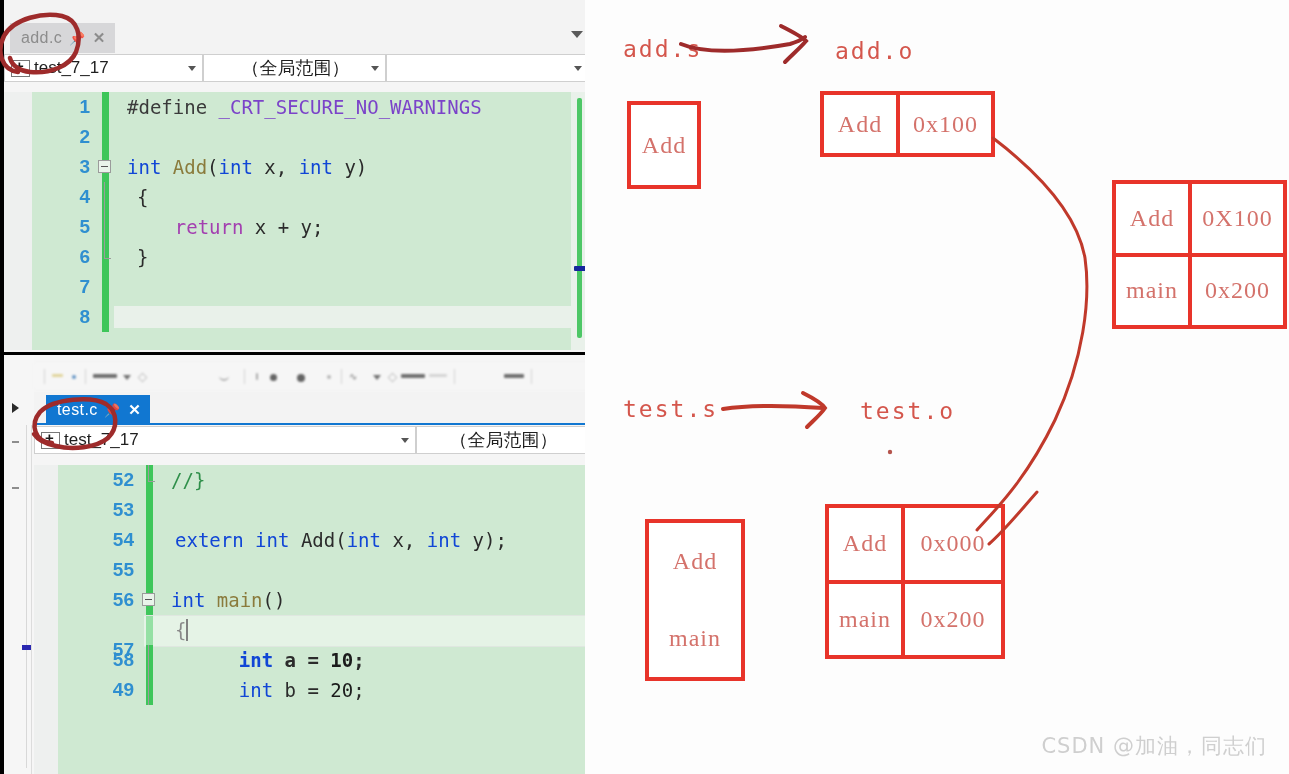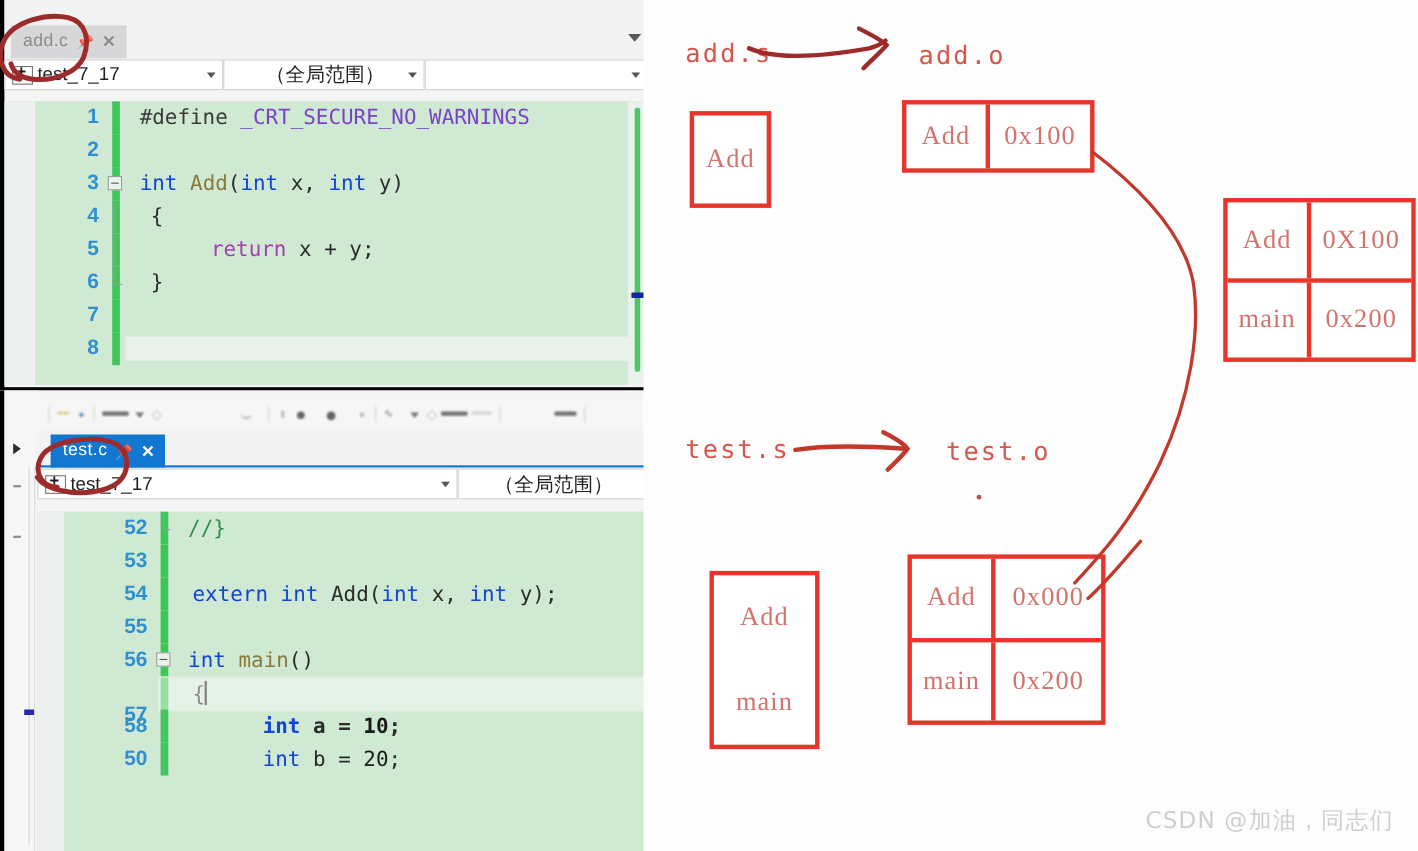--- a/index.html
+++ b/index.html
@@ -330,21 +330,21 @@
           <div class="codeline">
             <div class="lineno" style="width: 86px;">4</div>
             <div class="changebar"></div>
             <div class="foldline" style="left: 100px;"></div>
             <div class="codetext" style="padding-left: 28px;"><span class="plain">{</span></div>
           </div>
           <div class="codeline">
             <div class="lineno" style="width: 86px;">5</div>
             <div class="changebar"></div>
             <div class="foldline" style="left: 100px;"></div>
-            <div class="codetext" style="padding-left: 37px; text-align: right;"><span class="plain">    </span><span class="flow">return</span><span class="ident"> x + y;</span></div>
+            <div class="codetext" style="padding-left: 20px; text-align: right;"><span class="plain">    </span><span class="flow">return</span><span class="ident"> x + y;</span></div>
           </div>
           <div class="codeline">
             <div class="lineno" style="width: 86px;">6</div>
             <div class="changebar"></div>
             <div class="foldend" style="left: 100px;"></div>
             <div class="codetext" style="padding-left: 28px;"><span class="plain">}</span></div>
           </div>
           <div class="codeline">
             <div class="lineno" style="width: 86px;">7</div>
             <div class="changebar"></div>
@@ -490,21 +490,21 @@
             <div class="changebar"></div>
             <div class="codetext" style="padding-left: 22px;"><span class="plain">{</span><span class="caret-cursor"></span></div>
           </div>
           <div class="codeline">
             <div class="lineno" style="width: 100px;">58</div>
             <div class="changebar"></div>
             <div class="foldline" style="left: 114px;"></div>
             <div class="codetext" style="padding-left: 40px; font-weight: bold;"><span class="plain">    </span><span class="kw">int</span><span class="ident"> a = </span><span class="num">10</span><span class="ident">;</span></div>
           </div>
           <div class="codeline">
-            <div class="lineno" style="width: 100px;">50</div>
+            <div class="lineno" style="width: 100px;">49</div>
             <div class="changebar"></div>
             <div class="foldline" style="left: 114px;"></div>
             <div class="codetext" style="padding-left: 40px;"><span class="plain">    </span><span class="kw">int</span><span class="ident"> b = </span><span class="num">20</span><span class="ident">;</span></div>
           </div>
         </div>
     </div>
   </div>
 
   <div id="diagram">
 

